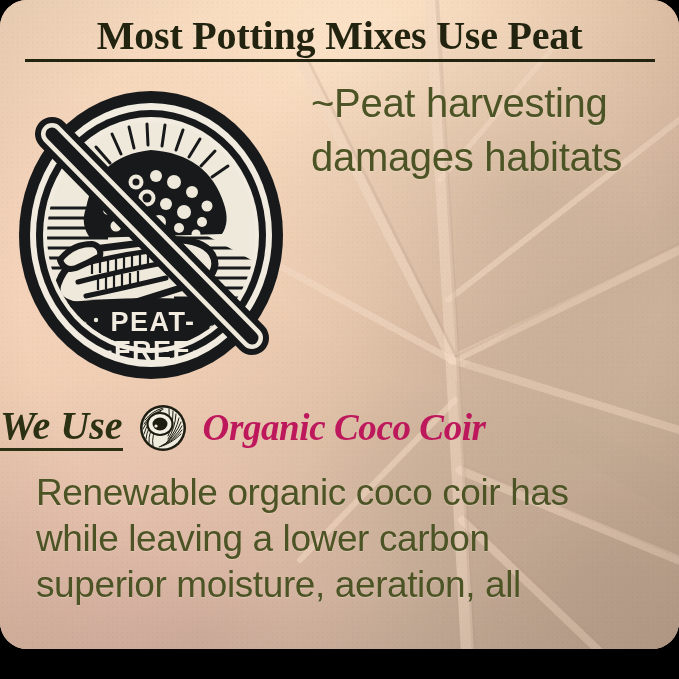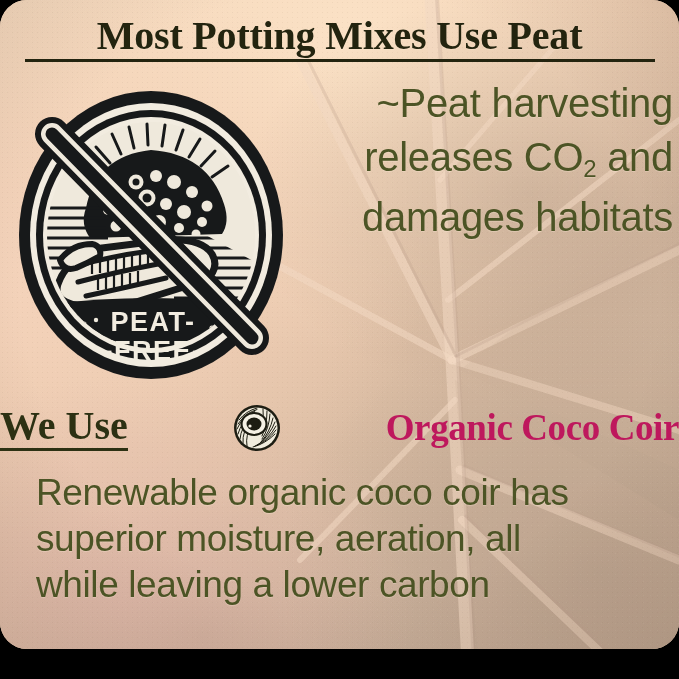--- a/index.html
+++ b/index.html
@@ -84,32 +84,32 @@
     position: absolute;
     left: 311px;
     top: 76px;
     width: 362px;
     font-family: "Liberation Sans", sans-serif;
     font-size: 40px;
     line-height: 54px;
     color: #4c5425;
     letter-spacing: -0.3px;
     text-shadow: 0 1px 1px rgba(255,240,222,.3);
-    text-align: right;
   }
   .right-col sub { font-size: 24px; vertical-align: baseline; position: relative; top: 6px; }
 
   .weuse-row {
     position: absolute;
     left: 0; right: 0;
     top: 404px;
     display: flex;
     align-items: center;
-    justify-content: space-between;
+    justify-content: flex-start;
     gap: 16px;
+    font-style: italic;
   }
   .weuse-label {
     font-family: "Liberation Serif", serif;
     font-weight: 700;
     font-size: 40px;
     color: #2c3113;
     border-bottom: 3px solid #2c3113;
     padding-bottom: 2px;
     line-height: 40px;
   }
@@ -350,21 +350,20 @@
           <line x1="36" y1="46" x2="236" y2="250" stroke="#17191a" stroke-width="13" stroke-linecap="round"></line>
         </g>
 
         <text x="137" y="243" text-anchor="middle" fill="#f2ece0" font-family="Liberation Sans, sans-serif" font-weight="700" font-size="27" letter-spacing="1.5">PEAT-</text>
         <text x="137" y="272" text-anchor="middle" fill="#f2ece0" font-family="Liberation Sans, sans-serif" font-weight="700" font-size="27" letter-spacing="1.5">-FREE-</text>
       </svg>
     </div>
 
     <div class="right-col">
       <div>~Peat harvesting</div>
-      <div><span>releases CO</span><sub>2</sub><span> and</span></div>
       <div>damages habitats</div>
     </div>
 
     <div class="weuse-row">
       <span class="weuse-label">We Use</span>
       <svg class="coco-icon" viewBox="0 0 48 48">
         <circle cx="24" cy="24" r="23" fill="#1d1d12"></circle>
         <circle cx="24" cy="24" r="20.5" fill="#f0ecdd"></circle>
         <g stroke="#1d1d12" stroke-width="1" fill="none" stroke-linecap="round">
           <path d="M42 30 Q32 40 20 43"></path>
@@ -386,18 +385,18 @@
         <ellipse cx="21" cy="20" rx="12.5" ry="11" fill="#f5f1e4" stroke="#1d1d12" stroke-width="2.2"></ellipse>
         <ellipse cx="21" cy="20" rx="7.5" ry="6.5" fill="#1d1d12"></ellipse>
         <ellipse cx="21.5" cy="19" rx="4" ry="5" fill="#1d1d12"></ellipse>
         <circle cx="17" cy="22" r="1.6" fill="#f5f1e4"></circle>
       </svg>
       <span class="coco-label">Organic Coco Coir</span>
     </div>
 
     <div class="bottom-col">
       <div>Renewable organic coco coir has</div>
+      <div>while leaving a lower carbon</div>
       <div>superior moisture, aeration, all</div>
-      <div>while leaving a lower carbon</div>
     </div>
 
   </div>
 </div>
 
 </body></html>

